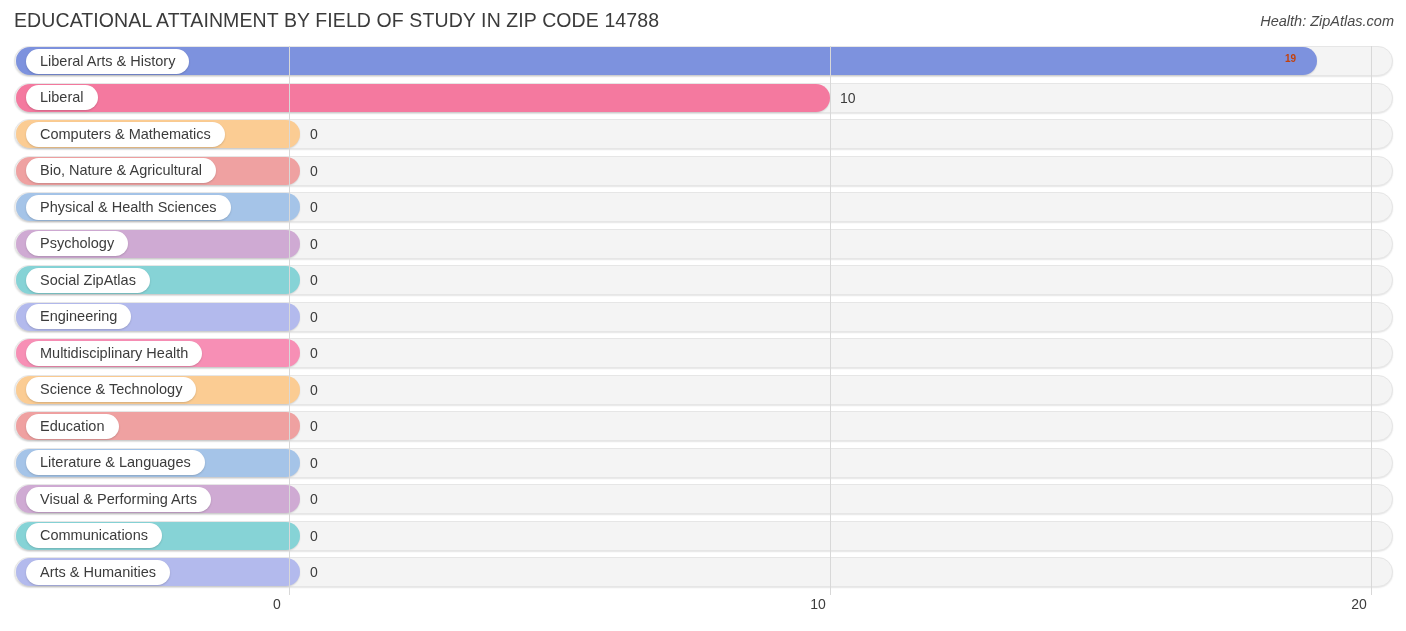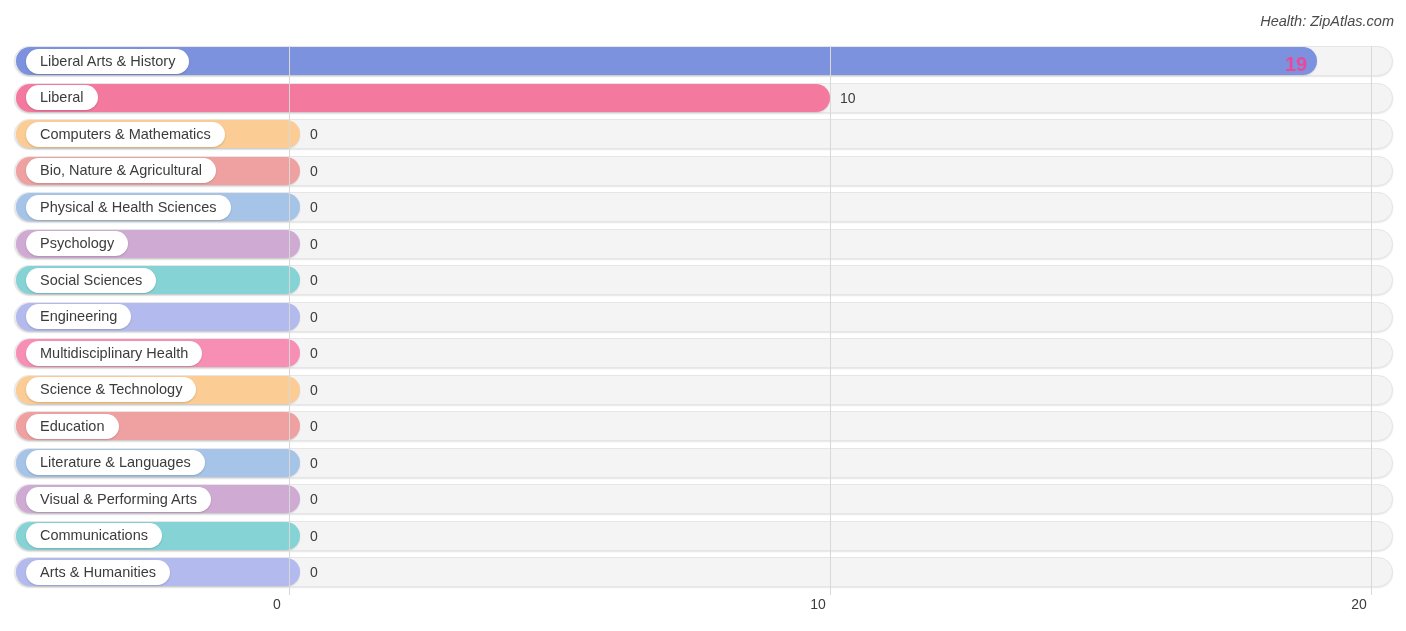--- a/index.html
+++ b/index.html
@@ -133,23 +133,23 @@
     top: 7px;
     font-size: 14px;
     color: #3c3c3c;
     z-index: 5;
     white-space: nowrap;
   }
   
   .value-in {
     position: absolute;
     top: 7px;
-    font-size: 20px;
+    font-size: 10px;
     font-weight: bold;
-    color: #ec4899;
+    color: #c2410c;
     z-index: 5;
     white-space: nowrap;
   }
 
   
   .xaxis {
     position: absolute;
     left: 0;
     top: 596px;
     width: 1406px;
@@ -161,20 +161,21 @@
     font-size: 14px;
     color: #3c3c3c;
     transform: translateX(-50%);
     white-space: nowrap;
   }
 </style>
 </head>
 <body>
 
 <div class="header">
+  <div class="chart-title">EDUCATIONAL ATTAINMENT BY FIELD OF STUDY IN ZIP CODE 14788</div>
   <div class="source-note">Health: ZipAtlas.com</div>
 </div>
 
 <div class="plot">
   <div class="rows" id="rows">
       <div class="row">
         <div class="track"></div>
         <div class="bar" style="width: 1300.9px; background: rgb(125, 146, 222);"></div>
         <div class="label-pill">
           <span>Liberal Arts &amp; History</span>
@@ -218,21 +219,21 @@
         <div class="bar" style="width: 284px; background: rgb(207, 170, 211);"></div>
         <div class="label-pill">
           <span>Psychology</span>
         </div>
         <div class="value-out" style="left: 310px;">0</div>
       </div>
       <div class="row">
         <div class="track"></div>
         <div class="bar" style="width: 284px; background: rgb(134, 211, 214);"></div>
         <div class="label-pill">
-          <span>Social Sciences</span>
+          <span>Social ZipAtlas</span>
         </div>
         <div class="value-out" style="left: 310px;">0</div>
       </div>
       <div class="row">
         <div class="track"></div>
         <div class="bar" style="width: 284px; background: rgb(179, 186, 237);"></div>
         <div class="label-pill">
           <span>Engineering</span>
         </div>
         <div class="value-out" style="left: 310px;">0</div>

